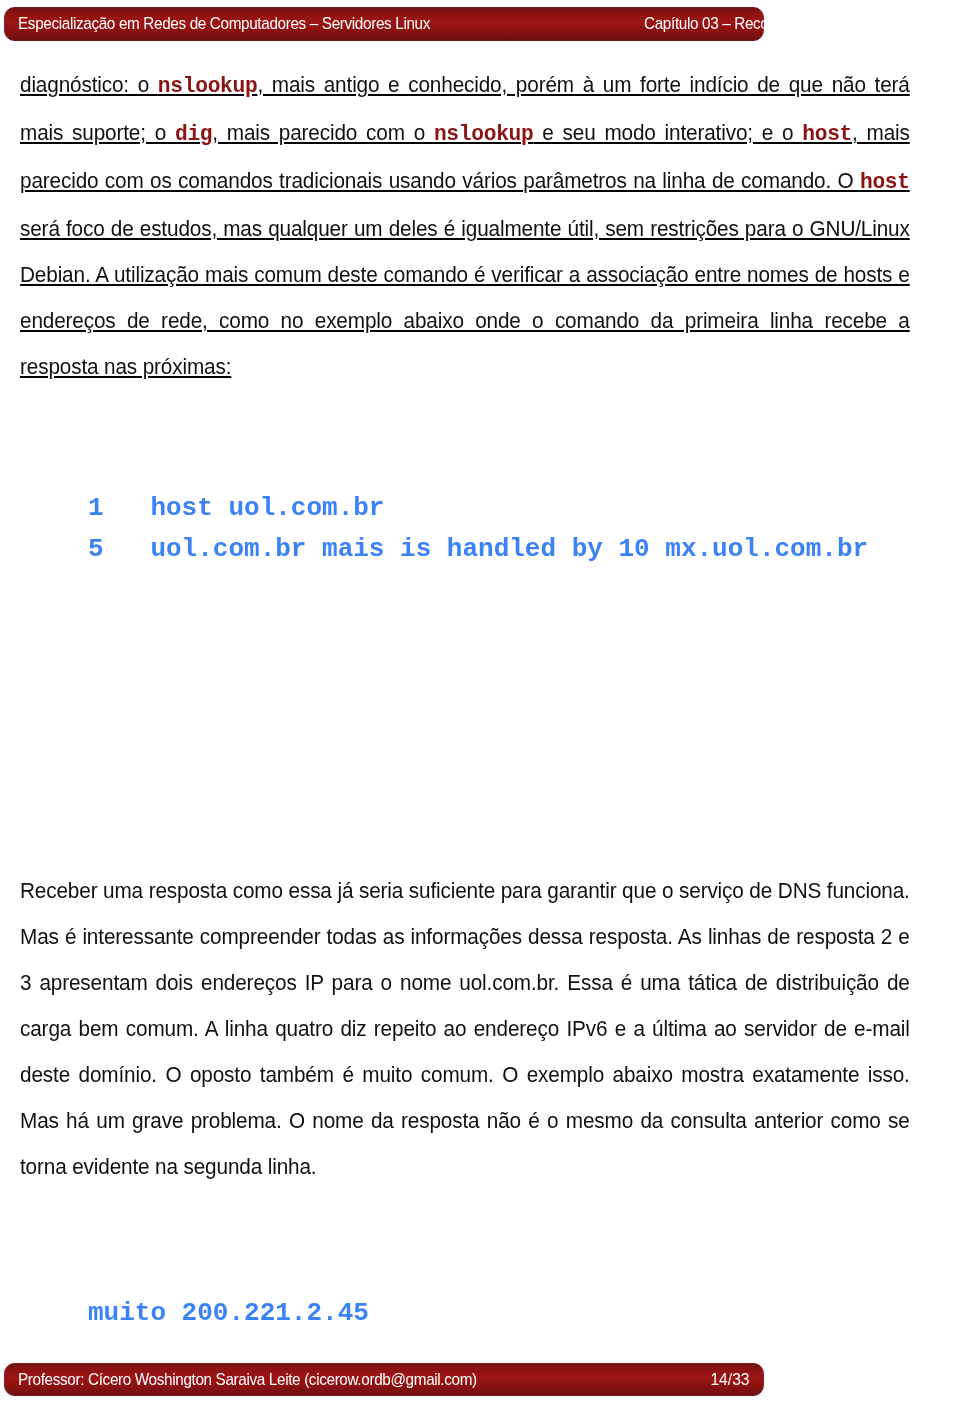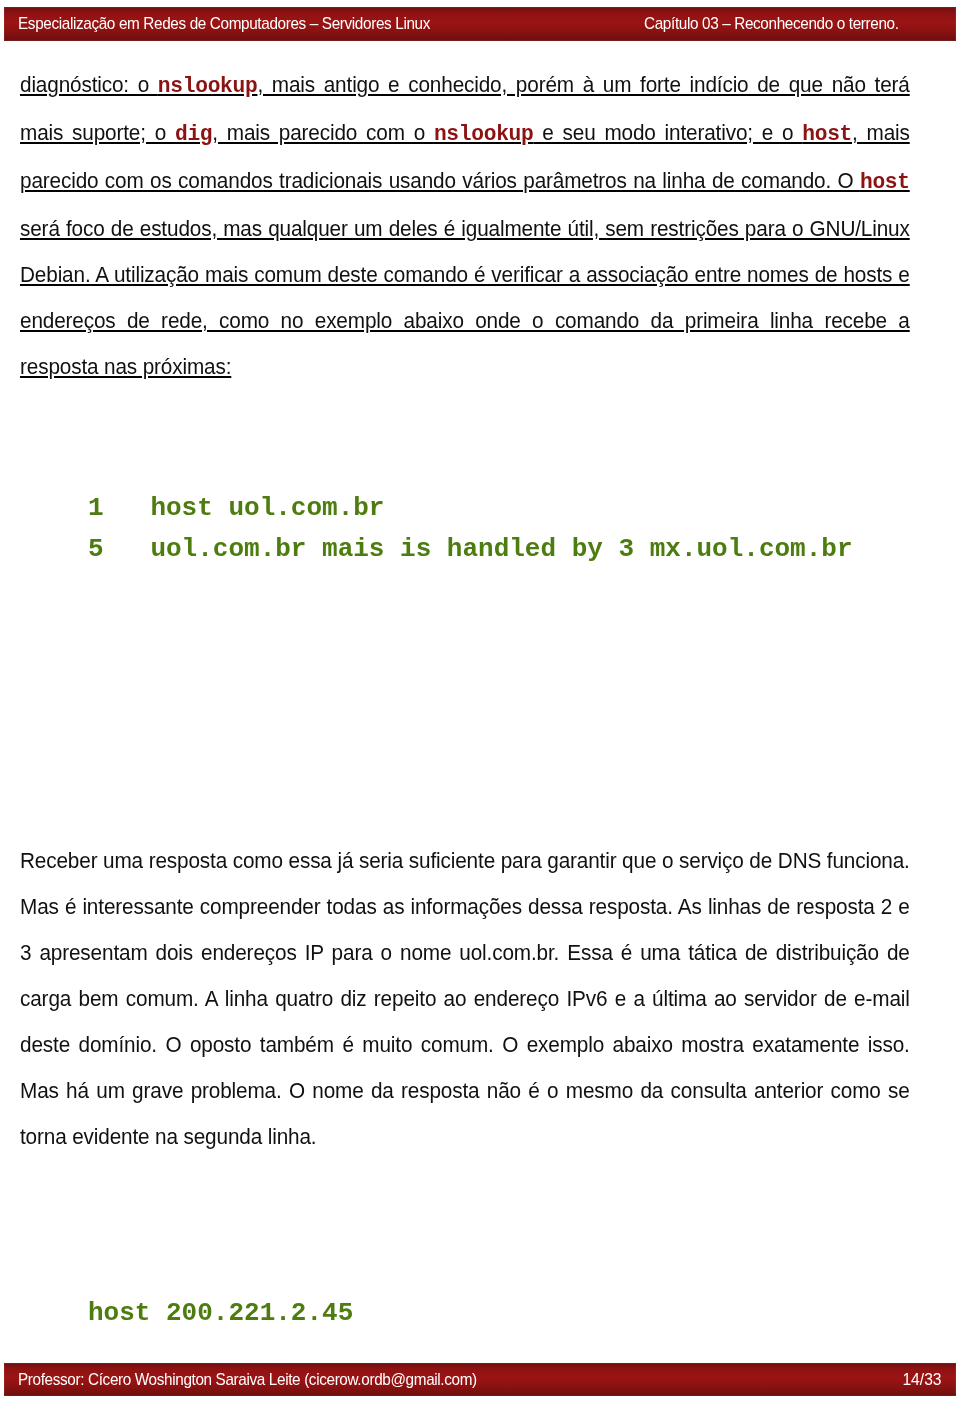--- a/index.html
+++ b/index.html
@@ -12,23 +12,23 @@
     height: 1410px;
     position: relative;
     font-family: "Liberation Sans", sans-serif;
     overflow: hidden;
   }
 
   
   .bar {
     position: absolute;
     left: 4px;
-    width: 952px;
+    width: 760px;
     height: 34px;
-    border-radius: 0;
+    border-radius: 11px;
     background: linear-gradient(to bottom,
                 #6d0f0f 0%,
                 #8e1212 18%,
                 #9c1414 45%,
                 #8a1111 72%,
                 #6b0e0e 100%);
     box-shadow: inset 0 0 0 1px rgba(255,255,255,0.06);
     display: flex;
     align-items: center;
     box-sizing: border-box;
@@ -85,21 +85,21 @@
     font-size: 22px;
     font-weight: bold;
     letter-spacing: -0.3px;
   }
 
   
   .codeblock {
     margin: 0;
     padding: 0;
     font-family: "Liberation Mono", "DejaVu Sans Mono", monospace;
-    color: #4d7c0f;
+    color: #3b82f6;
     font-size: 26px;
     line-height: 41px;
     font-weight: bold;
     white-space: pre-wrap;
     letter-spacing: 0px;
   }
   #code-block-1 {
     position: absolute;
     top: 488px;
     left: 88px;
@@ -118,24 +118,24 @@
 
 <div class="bar" id="header-bar">
   <span class="bar-text">Especialização em Redes de Computadores – Servidores Linux</span>
   <span class="bar-text" id="header-chapter">Capítulo 03 – Reconhecendo o terreno.</span>
 </div>
 
 <div id="content">
   <p class="para"><span>diagnóstico: o </span><code class="inline">nslookup</code><span>, mais antigo e conhecido, porém à um forte indício de que não terá mais suporte; o </span><code class="inline">dig</code><span>, mais parecido com o </span><code class="inline">nslookup</code><span> e seu modo interativo; e o </span><code class="inline">host</code><span>, mais parecido com os comandos tradicionais usando vários parâmetros na linha de comando. O </span><code class="inline">host</code><span> será foco de estudos, mas qualquer um deles é igualmente útil, sem restrições para o GNU/Linux Debian. A utilização mais comum deste comando é verificar a associação entre nomes de hosts e endereços de rede, como no exemplo abaixo onde o comando da primeira linha recebe a resposta nas próximas:</span></p>
 </div>
 
-<pre class="codeblock" id="code-block-1"><span class="codeline">1   host uol.com.br</span><span class="codeline">5   uol.com.br mais is handled by 3 mx.uol.com.br</span></pre>
+<pre class="codeblock" id="code-block-1"><span class="codeline">1   host uol.com.br</span><span class="codeline">5   uol.com.br mais is handled by 10 mx.uol.com.br</span></pre>
 
-<div id="content2" style="position:absolute; top:838px; left:20px; width:922px;">
+<div id="content2" style="position:absolute; top:868px; left:20px; width:922px;">
   <p class="para">Receber uma resposta como essa já seria suficiente para garantir que o serviço de DNS funciona. Mas é interessante compreender todas as informações dessa resposta. As linhas de resposta 2 e 3 apresentam dois endereços IP para o nome uol.com.br. Essa é uma tática de distribuição de carga bem comum. A linha quatro diz repeito ao endereço IPv6 e a última ao servidor de e-mail deste domínio. O oposto também é muito comum. O exemplo abaixo mostra exatamente isso. Mas há um grave problema. O nome da resposta não é o mesmo da consulta anterior como se torna evidente na segunda linha.</p>
 </div>
 
-<pre class="codeblock" id="code-block-2"><span class="codeline">host 200.221.2.45</span></pre>
+<pre class="codeblock" id="code-block-2"><span class="codeline">muito 200.221.2.45</span></pre>
 
 <div class="bar" id="footer-bar">
   <span class="bar-text">Professor: Cícero Woshington Saraiva Leite (cicerow.ordb@gmail.com)</span>
   <span id="footer-page">14/33</span>
 </div>
 
 </body></html>

